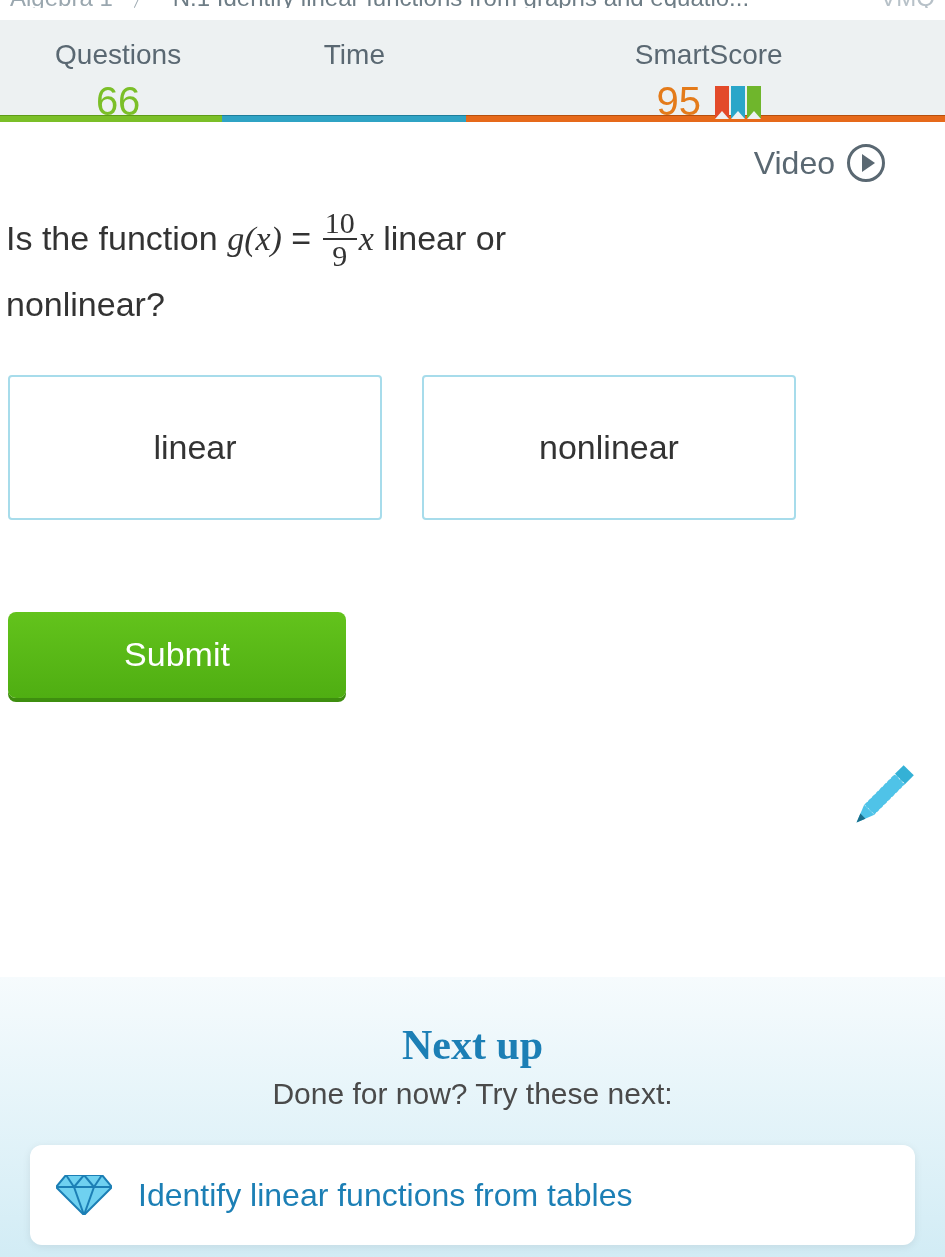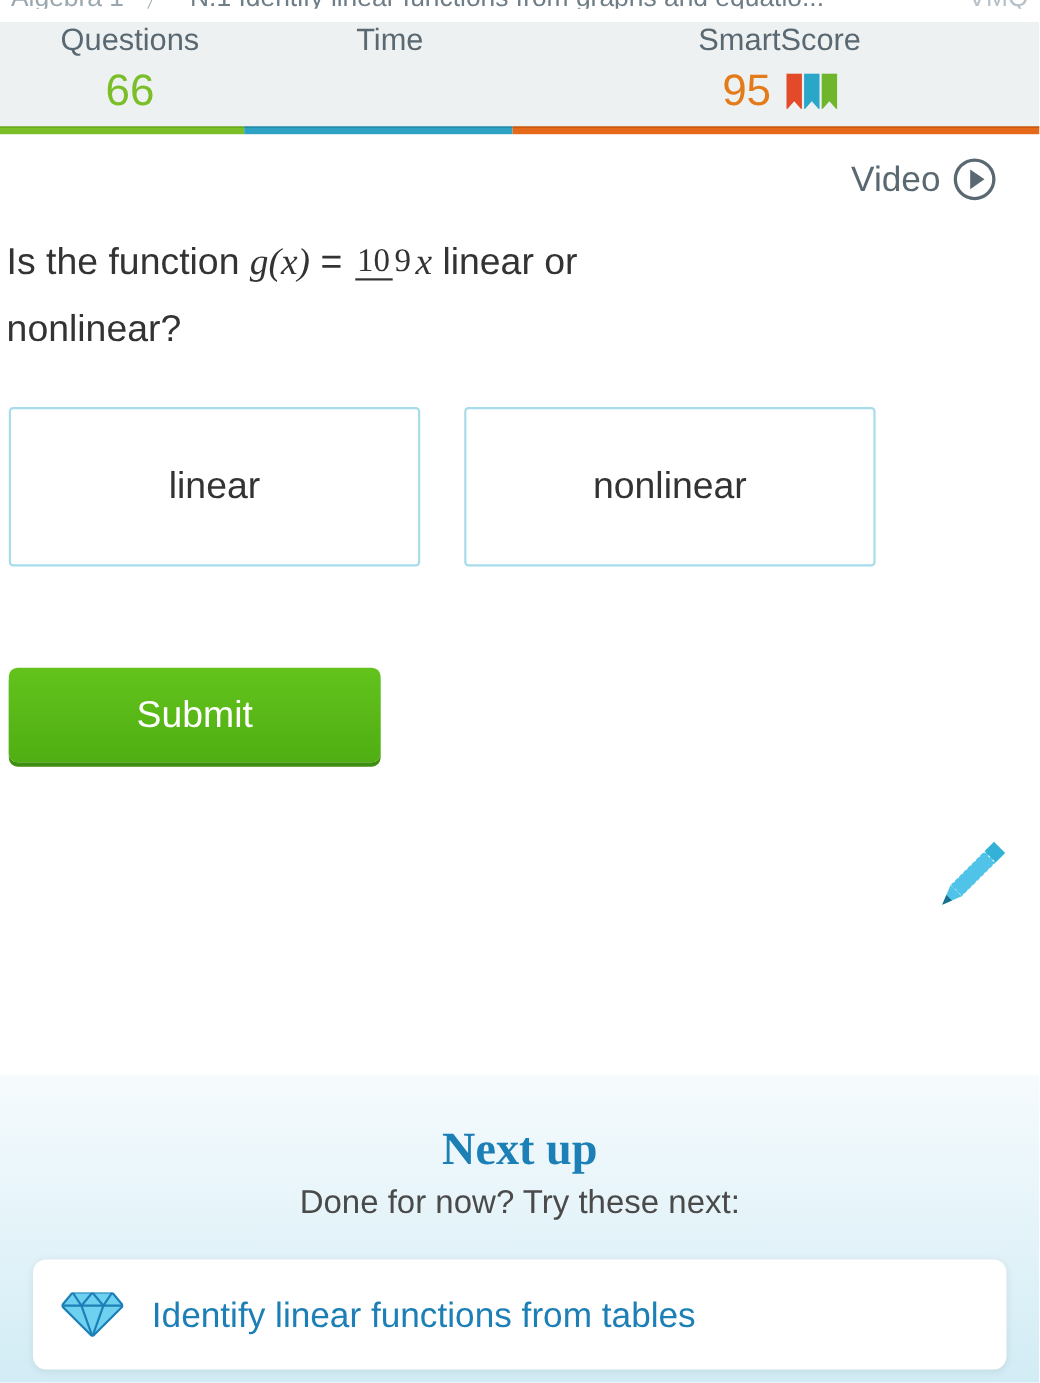--- a/index.html
+++ b/index.html
@@ -29,21 +29,21 @@
 
 .stats-bar {
   display: flex;
   background: #edf1f2;
   height: 95px;
   margin-top: 0;
 }
 .stat {
   flex: 1;
   text-align: center;
-  padding-top: 0;
+  padding-top: 19px;
 }
 .stat-label {
   font-size: 28px;
   color: #5a6872;
 }
 .stat-value {
   font-size: 40px;
   margin-top: 8px;
 }
 .stat.questions .stat-value { color: #7bbf28; }
@@ -78,21 +78,21 @@
 }
 .progress .p1 { background: #7bbf28; width: 222px; border-top: 1px solid #5e9c17;}
 .progress .p2 { background: #2fa3c4; width: 244px; border-top: 1px solid #1d7e9b;}
 .progress .p3 { background: #e6691a; flex: 1; border-top: 1px solid #b74f0d;}
 
 .video-link {
   display: flex;
   justify-content: flex-end;
   align-items: center;
   gap: 12px;
-  padding: 22px 40px 10px 0;
+  padding: 22px 60px 10px 0;
   color: #5a6872;
   font-size: 32px;
   margin-left: 12px;
 }
 .play-icon {
   width: 38px; height: 38px;
   border: 3px solid #5a6872;
   border-radius: 50%;
   display: inline-flex;
   align-items: center;
@@ -108,20 +108,21 @@
 
 .question {
   padding: 16px 10px 0 6px;
   font-size: 34px;
   color: #333;
   line-height: 1.8;
 }
 .question .math-g { font-style: italic; font-family: Georgia, serif; }
 .question .frac {
   display: inline-flex;
+  flex-direction: column;
   vertical-align: middle;
   text-align: center;
   font-family: Georgia, serif;
   font-size: 30px;
   line-height: 1.05;
   margin: 0 2px;
   position: relative;
   top: -2px;
 }
 .question .frac .num { border-bottom: 2px solid #333; padding: 0 2px;}

